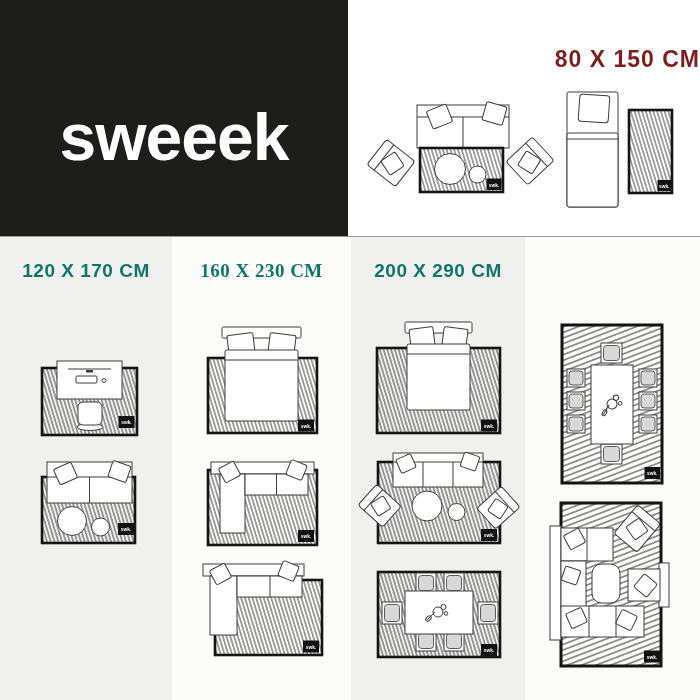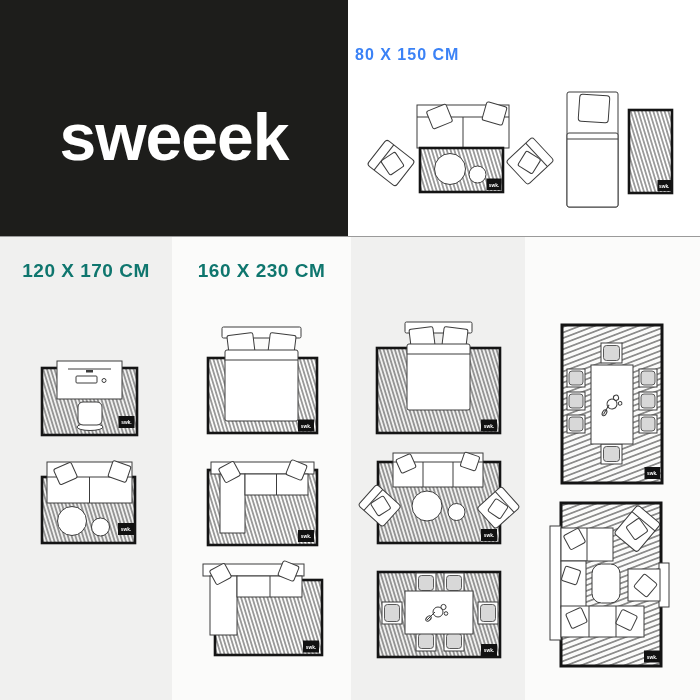--- a/index.html
+++ b/index.html
@@ -2,31 +2,31 @@
 <html><head>
 <meta charset="utf-8">
 <style>
   html,body{margin:0;padding:0;}
   #canvas{position:relative;width:700px;height:700px;background:#ffffff;overflow:hidden;
           font-family:"Liberation Sans",sans-serif;}
   .hero-black{position:absolute;left:0;top:0;width:348px;height:274px;background:#1d1d1b;
               display:flex;align-items:center;justify-content:center;}
   .logo{color:#ffffff;font-size:66px;font-weight:800;letter-spacing:-1px;line-height:1;}
   .hero-white{position:absolute;left:348px;top:0;width:352px;height:237px;background:#ffffff;}
-  .hero-heading{position:absolute;left:355px;top:46px;width:345px;text-align:left;
-                font-size:16px;font-weight:800;letter-spacing:1px;color:#3b82f6;}
+  .hero-heading{position:absolute;left:355px;top:46px;width:345px;text-align:right;
+                font-size:23px;font-weight:800;letter-spacing:1px;color:#7f1d1d;}
   .hline{position:absolute;left:0;top:236px;width:700px;height:1px;background:#9a9a9a;}
   .col{position:absolute;top:237px;height:463px;}
   .col1{left:0;width:172px;background:#f0f0ef;}
   .col2{left:172px;width:179px;background:#fbfbfa;}
   .col3{left:351px;width:174px;background:#f0f0ef;}
   .col4{left:525px;width:175px;background:#fbfbfa;}
   .col-heading{position:absolute;left:0;top:260px;text-align:center;
                font-size:19px;font-weight:800;letter-spacing:0.5px;color:#0f766e;}
-  .ch1{left:0;width:172px;} .ch2{left:172px;width:179px;} .ch3{left:351px;width:174px;} .ch4{left:525px;width:175px;}
+  .ch1{left:0;width:172px;} .ch2{left:172px;width:179px;font-family:Liberation Serif, serif;} .ch3{left:351px;width:174px;} .ch4{left:525px;width:175px;}
   svg.scene{position:absolute;overflow:visible;}
   .fur{fill:#ffffff;stroke:#3c3c3c;stroke-width:1;}
   .ln{stroke:#3c3c3c;stroke-width:1;fill:none;}
   .gry{fill:#d8d8d8;stroke:#4a4a4a;stroke-width:0.9;}
   .rugS{fill:url(#hatchS);stroke:#141414;stroke-width:2.6;}
   .rugF{fill:url(#hatchF);stroke:#141414;stroke-width:3;}
   .badge-box{fill:#111111;}
   .badge-txt{fill:#ffffff;font-size:4.8px;font-weight:700;text-anchor:middle;
              font-family:"Liberation Sans",sans-serif;}
 </style>
@@ -96,20 +96,21 @@
 
   <div class="hline"></div>
 
   <div class="col col1"></div>
   <div class="col col2"></div>
   <div class="col col3"></div>
   <div class="col col4"></div>
 
   <div class="col-heading ch1">120 X 170 CM</div>
   <div class="col-heading ch2">160 X 230 CM</div>
+  <div class="col-heading ch3">200 X 290 CM</div>
 
   <svg class="scene" style="left:35px;top:355px" width="110" height="85" viewBox="35 355 110 85">
     <rect class="rugS" x="42" y="368" width="95" height="67"></rect>
     <g>
       <rect class="fur" x="57" y="361" width="65" height="38"></rect>
       <line class="ln" x1="68" y1="369" x2="111" y2="369" stroke-width="1.6"></line>
       <rect x="86" y="370" width="7" height="2.5" fill="#3c3c3c"></rect>
       <rect class="fur" x="76" y="376" width="21" height="7" rx="1"></rect>
       <circle class="fur" cx="104" cy="380.5" r="2"></circle>
     </g>

